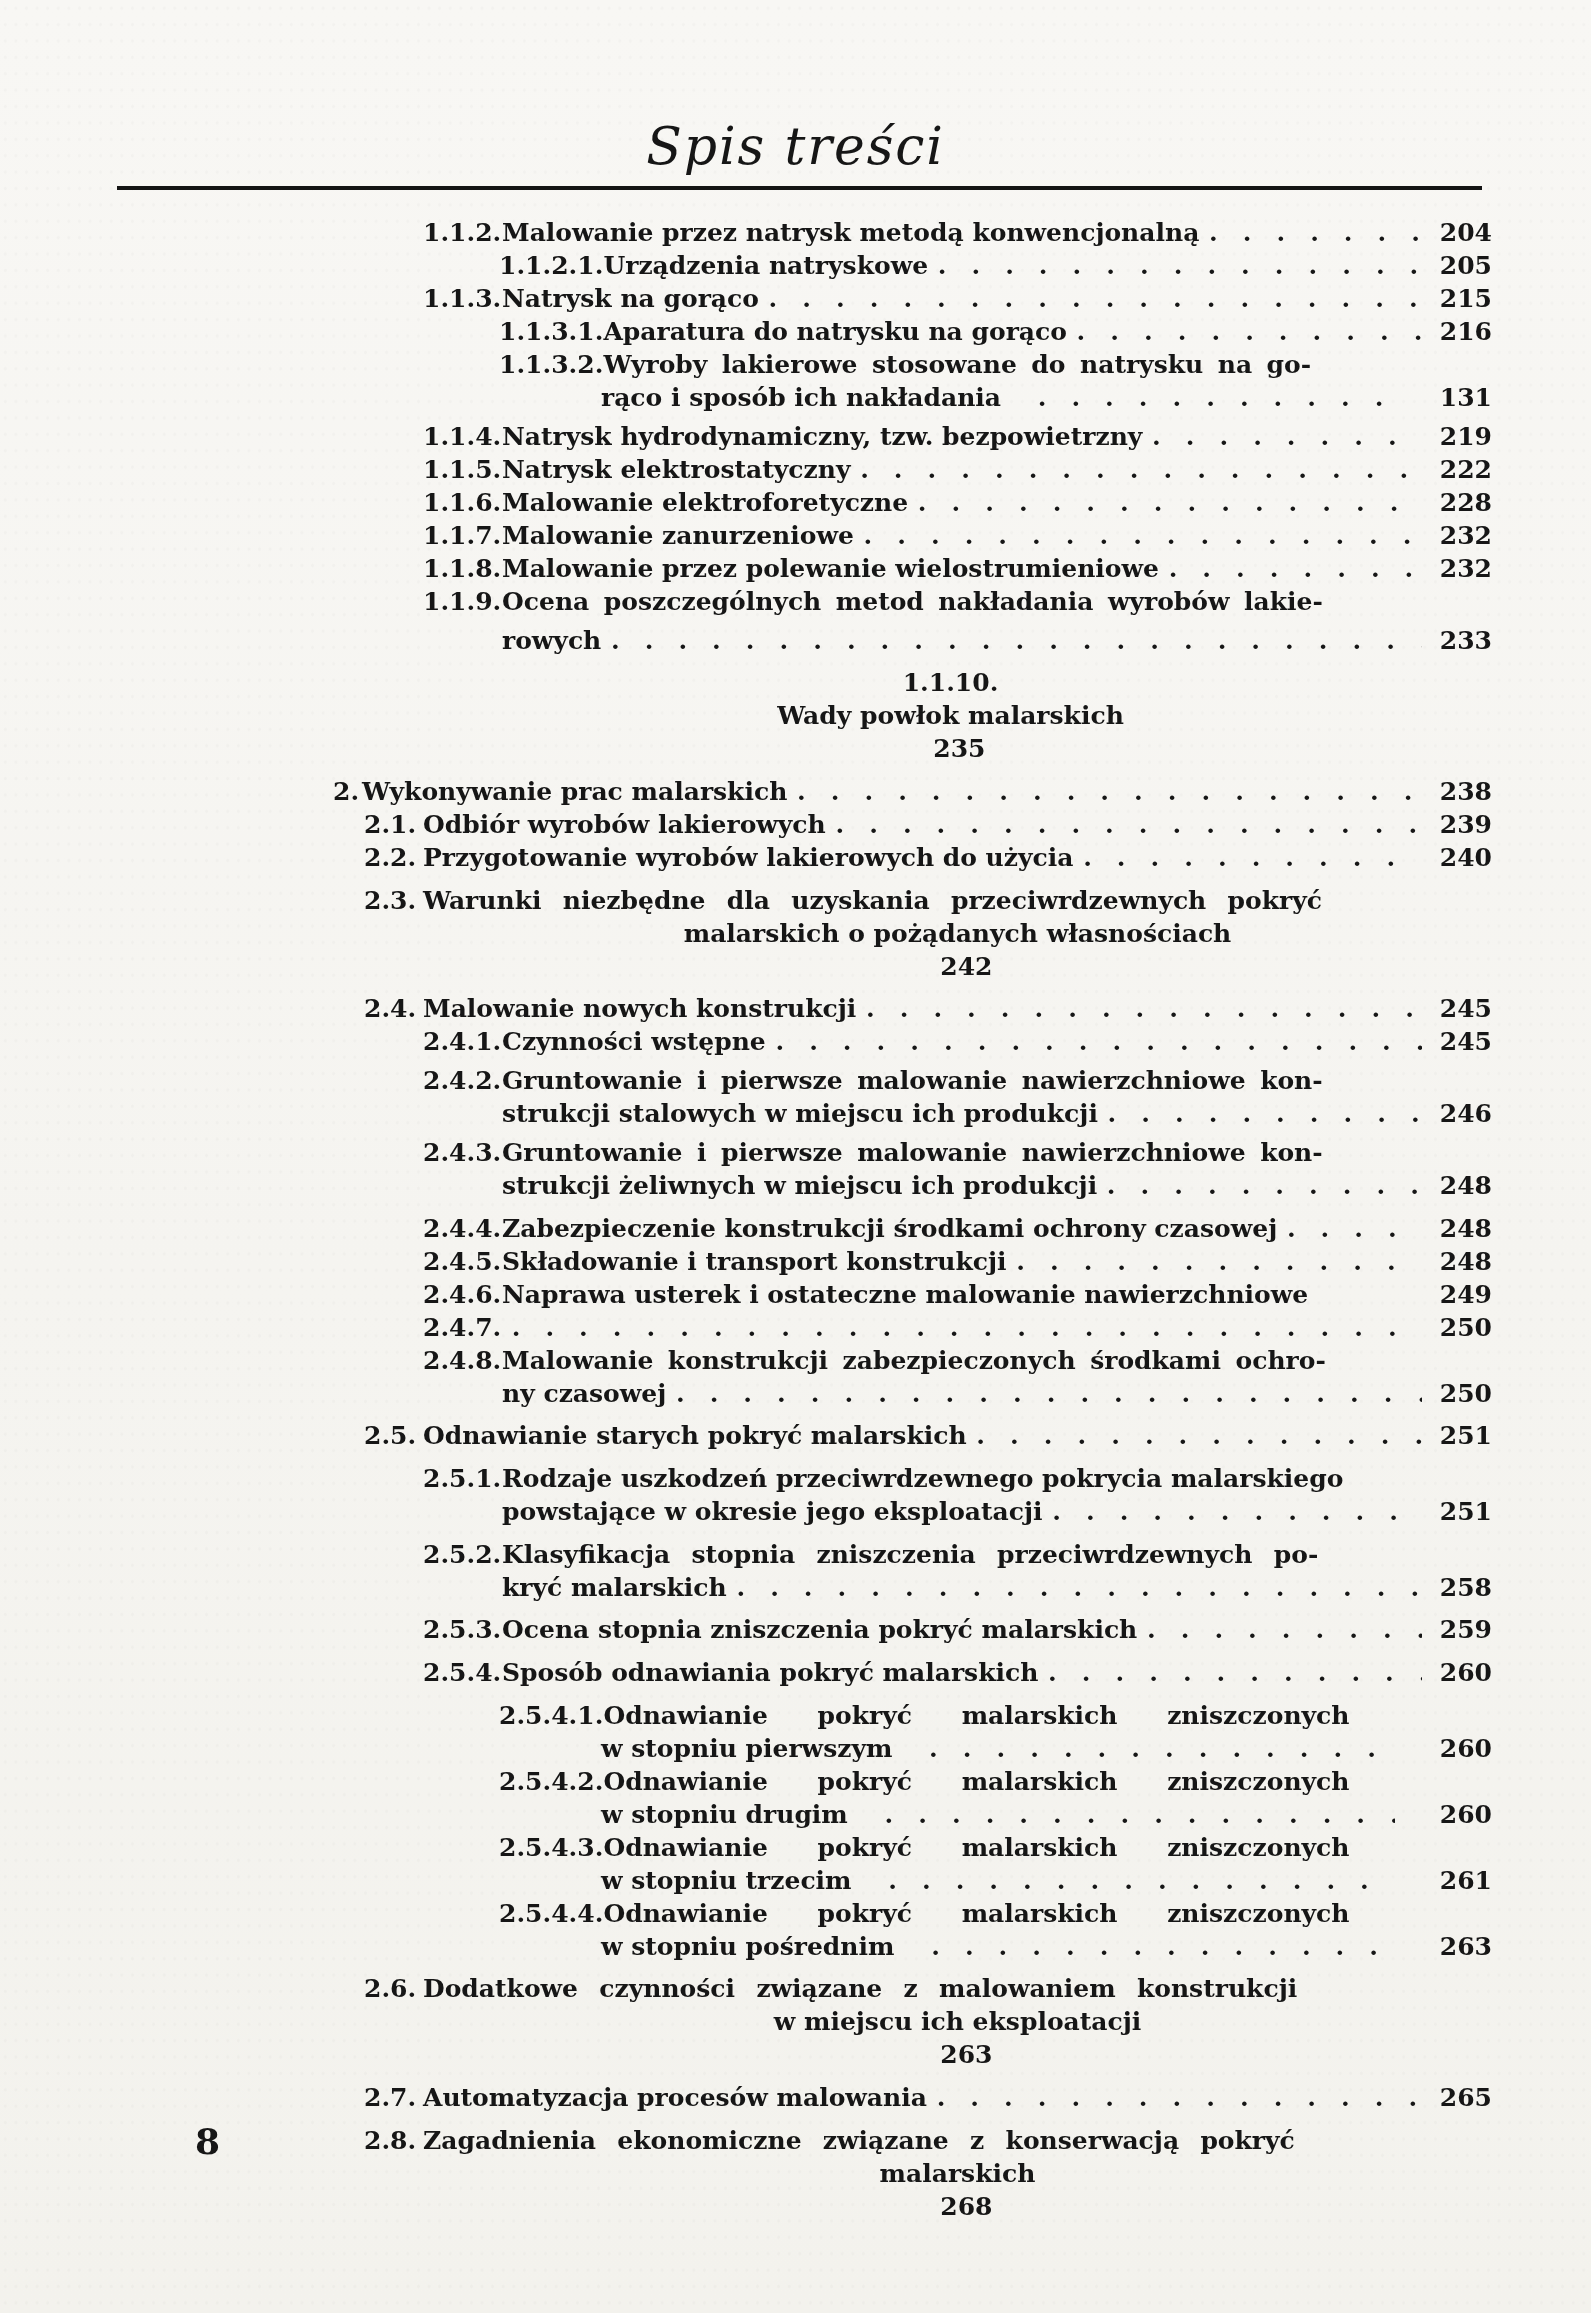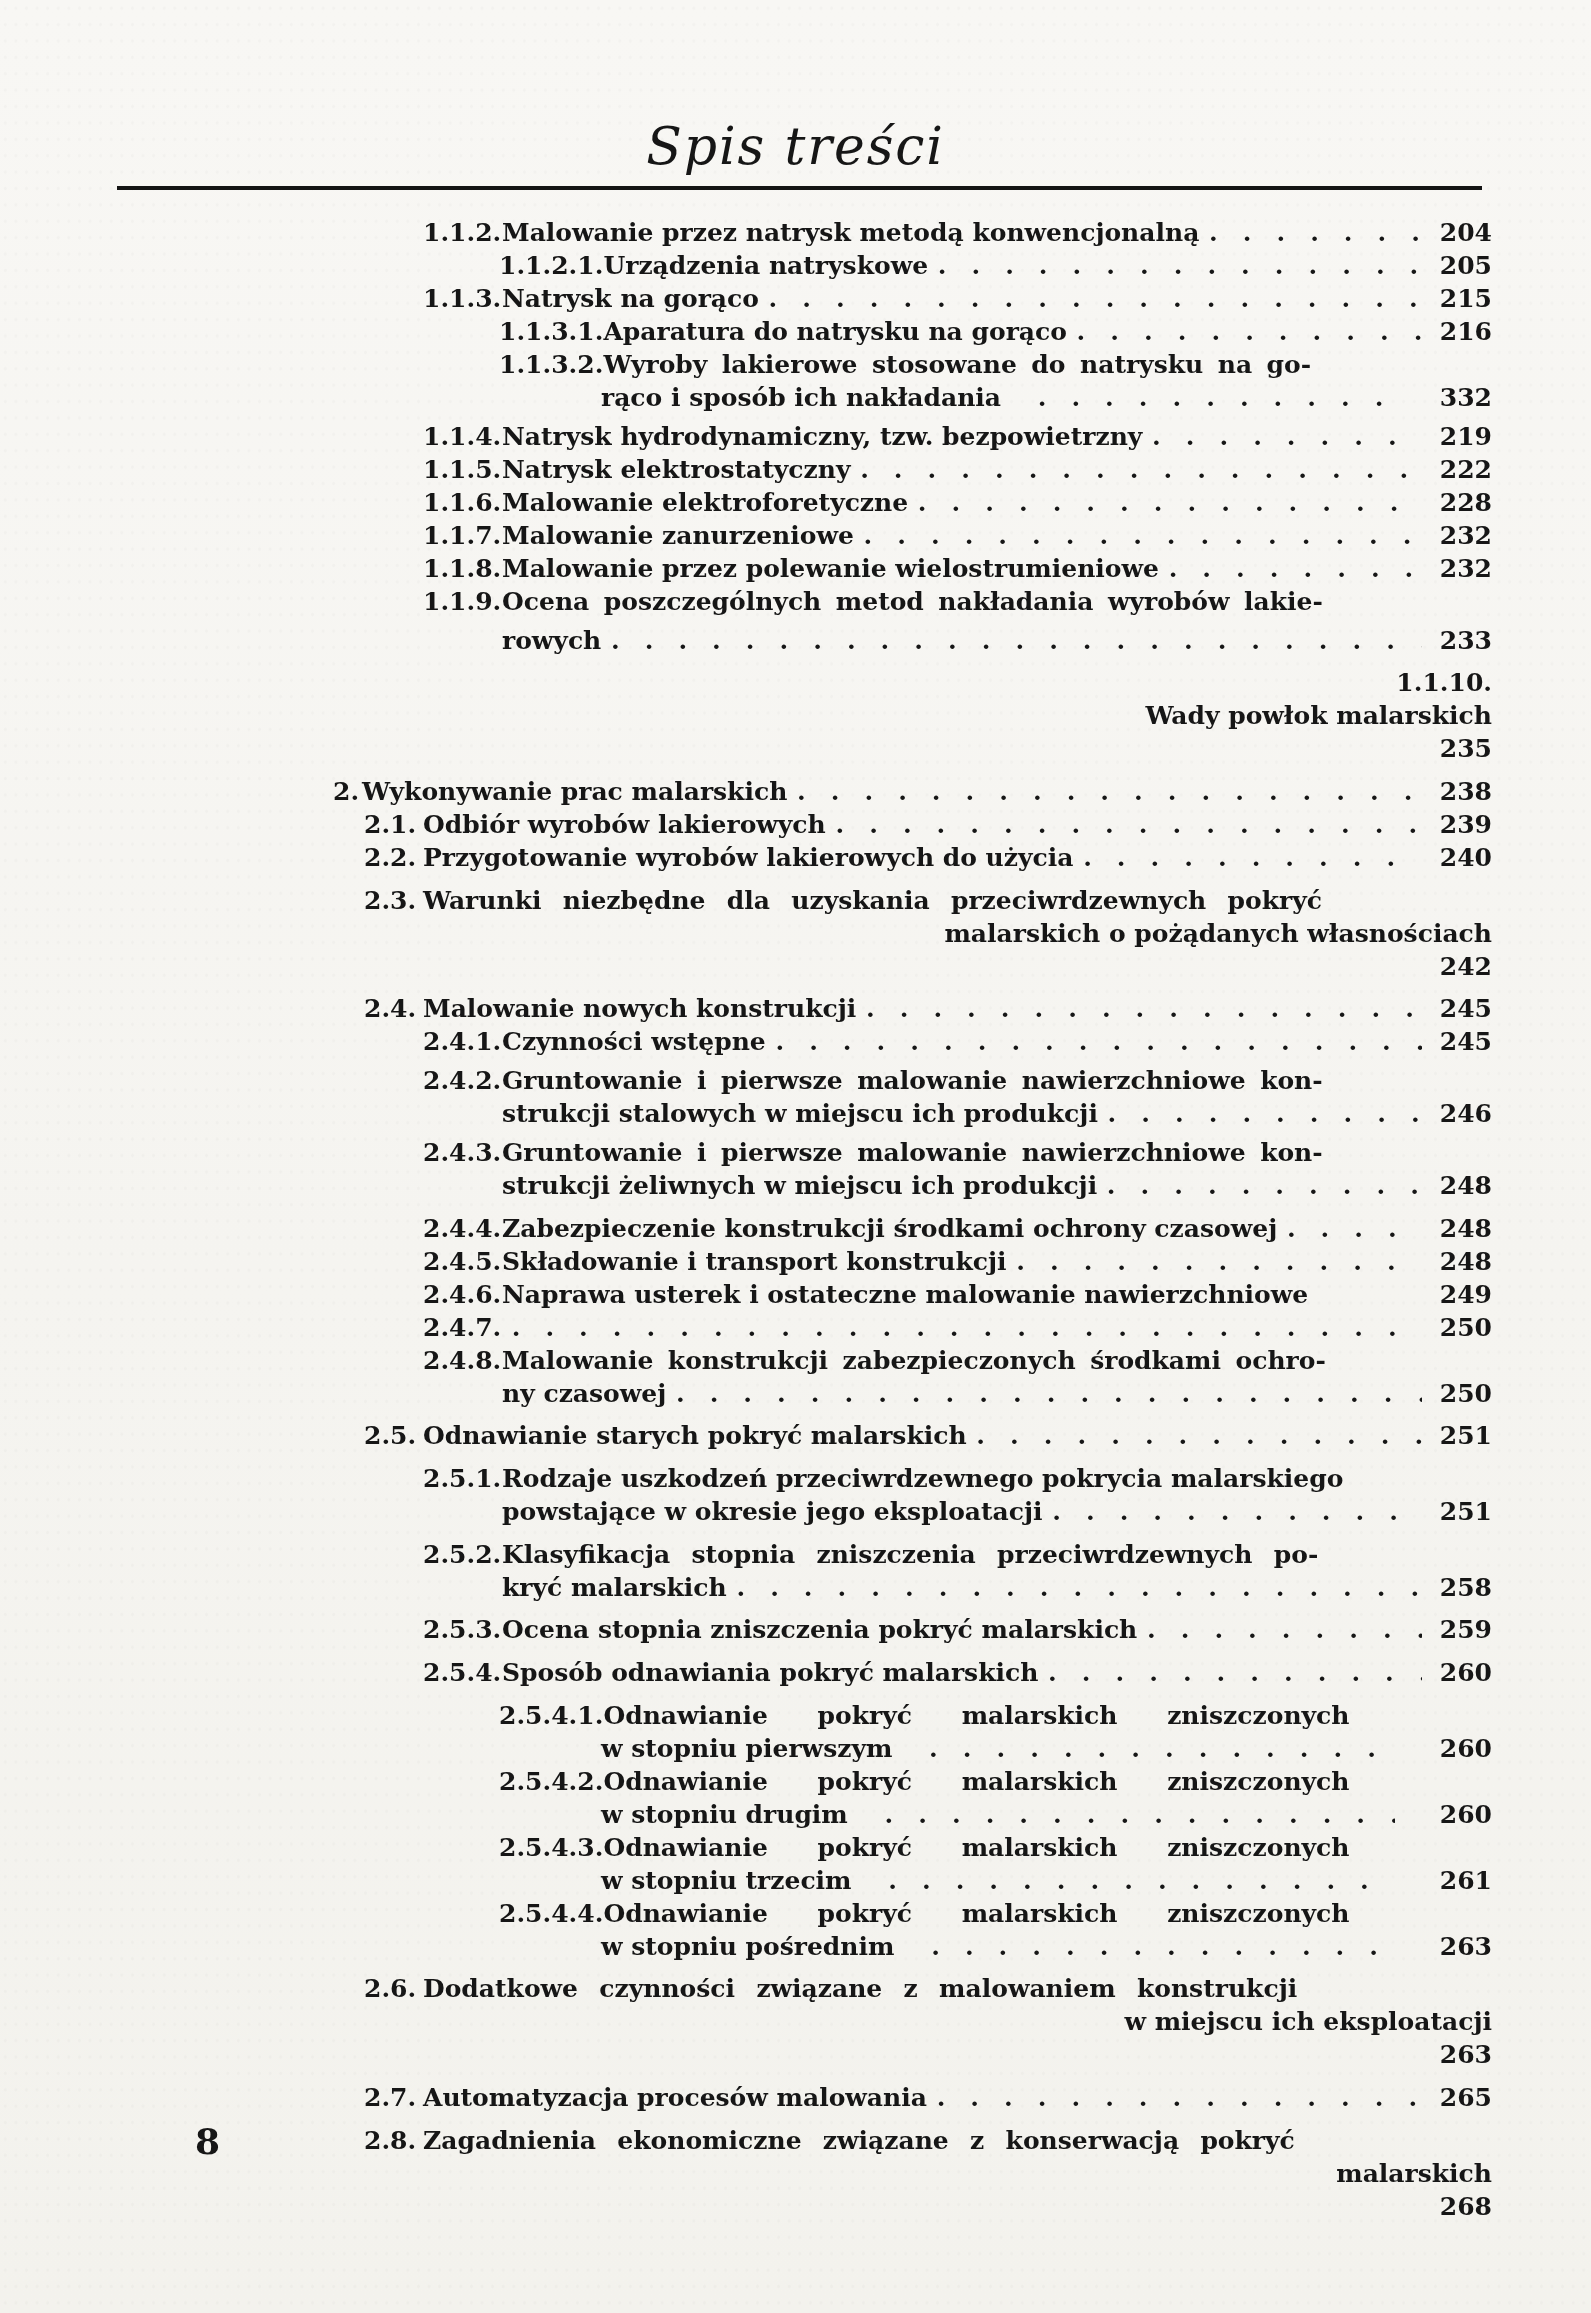--- a/index.html
+++ b/index.html
@@ -26,21 +26,21 @@
     font-size:52px;font-weight:400;font-style:italic;letter-spacing:1.9px;
   }
   .rule{
     position:absolute;top:186px;left:117px;width:1365px;height:3.9px;
     background:#141414;
   }
   .toc{
     position:absolute;top:216px;left:0;right:0;
     font-size:25px;line-height:33px;font-weight:700;
   }
-  .row{display:flex;align-items:flex-end;padding-right:99px;}
+  .row{display:flex;align-items:center;padding-right:99px;}
   .num{flex:none;}
   .txt{flex:none;white-space:nowrap;}
   .dots{flex:1 1 0;min-width:0;overflow:hidden;white-space:nowrap;margin-left:9.7px;}
   .dots::after{
     content:"..........................................................";
     letter-spacing:25px;
   }
   .dots.nodots::after{content:"";}
   .pg{flex:none;width:70px;text-align:right;}
   
@@ -95,21 +95,21 @@
         <span class="dots"></span>
         <span class="pg">216</span>
       </div>
       <div class="row l4">
         <span class="num">1.1.3.2.</span>
         <span class="txt sp1">Wyroby lakierowe stosowane do natrysku na go-</span>
       </div>
       <div class="row c4">
         <span class="txt">rąco i sposób ich nakładania</span>
         <span class="dots"></span>
-        <span class="pg">332</span>
+        <span class="pg">131</span>
       </div>
       <div class="row l3 g1">
         <span class="num">1.1.4.</span>
         <span class="txt">Natrysk hydrodynamiczny, tzw. bezpowietrzny</span>
         <span class="dots"></span>
         <span class="pg">219</span>
       </div>
       <div class="row l3">
         <span class="num">1.1.5.</span>
         <span class="txt">Natrysk elektrostatyczny</span>

